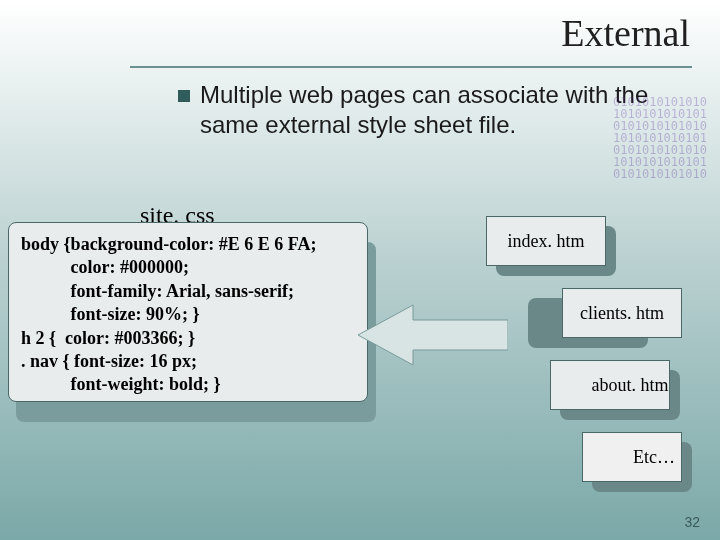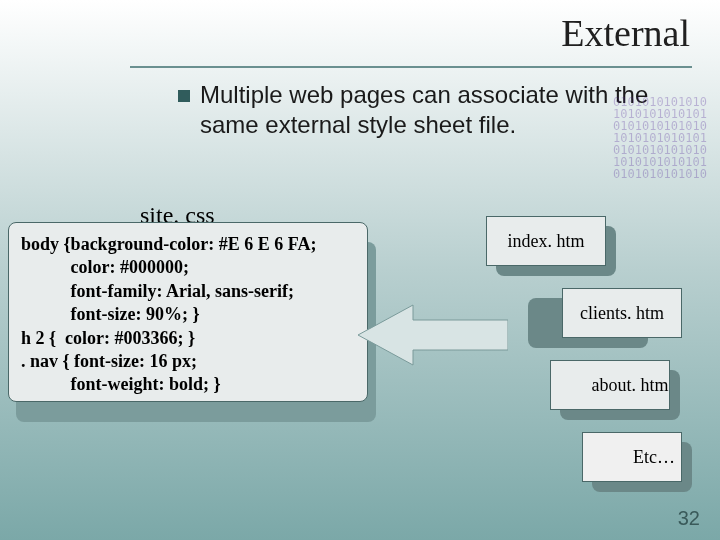--- a/index.html
+++ b/index.html
@@ -113,21 +113,21 @@
   .fb3  { left: 550px; top: 360px; padding-left: 40px; }
   .fb4s { left: 592px; top: 442px; width: 100px; }
   .fb4  { left: 582px; top: 432px; width: 100px; padding-left: 44px; }
   .etc-box {
     background: #f0f0f0;
   }
   .slide-num {
     position: absolute;
     right: 20px;
     bottom: 10px;
-    font-size: 20px;
+    font-size: 14px;
     color: #3a5a5a;
   }
   .deco-pattern {
     position: absolute;
     top: 96px;
     right: 0;
     width: 120px;
     height: 90px;
     opacity: 0.28;
     font-family: monospace;

